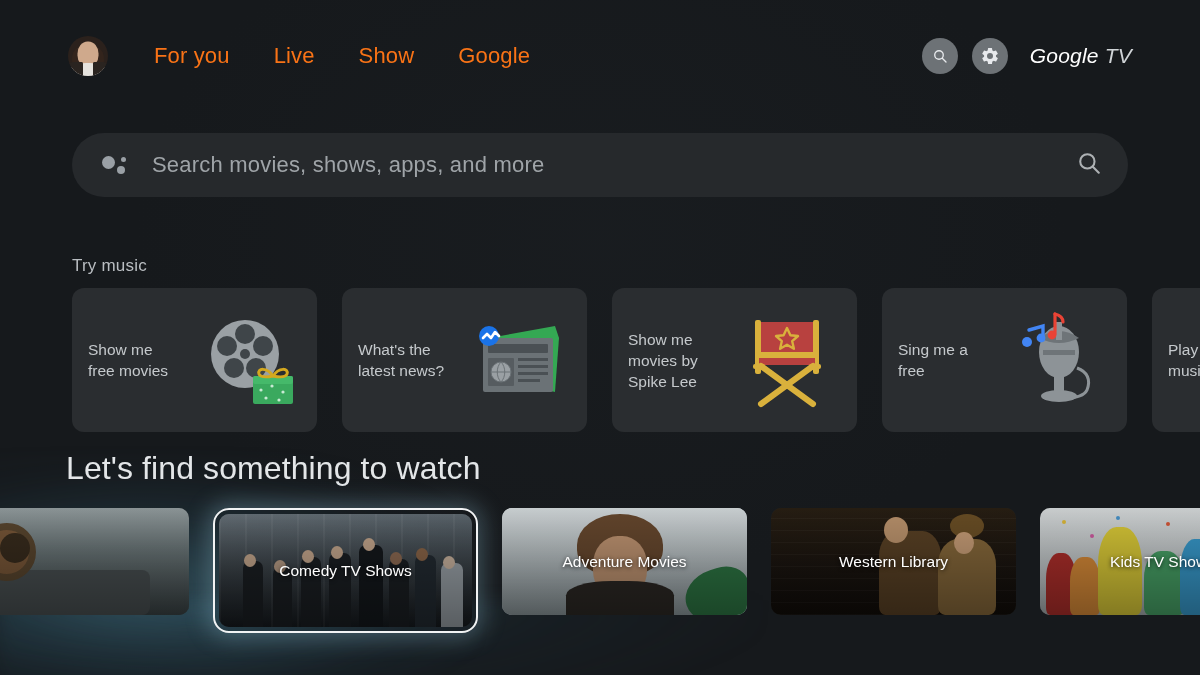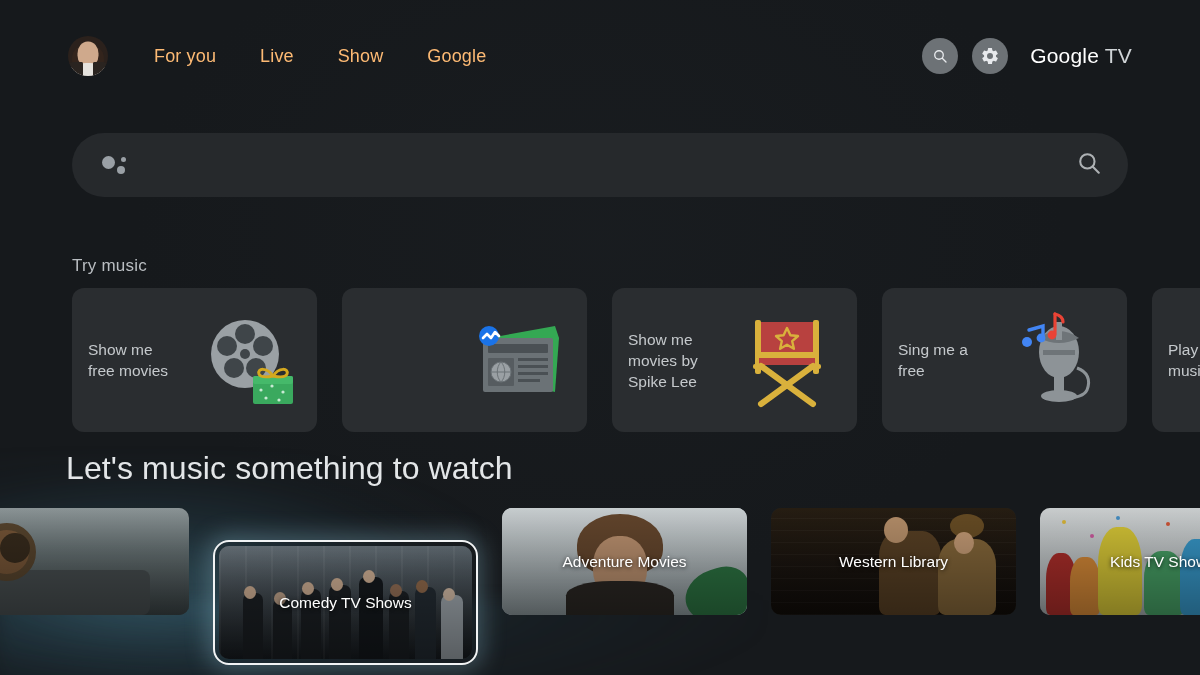--- a/index.html
+++ b/index.html
@@ -129,23 +129,23 @@
     background: #2a2420;
   }
 
   .navlinks {
     display: flex;
     align-items: center;
     gap: 44px;
     margin-left: 46px;
   }
   .navlink {
-    font-size: 18px;
+    font-size: 22px;
     letter-spacing: 0.15px;
-    color: #fdba74;
+    color: #f97316;
     line-height: 1;
     cursor: pointer;
     white-space: nowrap;
   }
 
   .top-right {
     margin-left: auto;
     display: flex;
     align-items: center;
     gap: 14px;
@@ -157,20 +157,21 @@
     display: flex;
     align-items: center;
     justify-content: center;
     cursor: pointer;
   }
   .brand {
     margin-left: 8px;
     font-size: 21px;
     letter-spacing: 0.2px;
     white-space: nowrap;
+    font-style: italic;
   }
   .brand .g { color: #ffffff; }
   .brand .tv { color: #d0d4d7; }
 
   
   .searchbar {
     position: absolute;
     left: 72px; top: 133px;
     width: 1056px; height: 64px;
     background: #26292c;
@@ -296,21 +297,20 @@
     background: linear-gradient(to bottom, rgba(0,0,0,0.10), rgba(0,0,0,0.42));
     z-index: 3;
   }
 
   
   .tile-focus-wrap {
     position: relative;
     flex: 0 0 auto;
     padding: 6px;
     border-radius: 16px;
-    margin-top: 32px;
   }
   .tile-focus-wrap .tile {
     width: 253px; height: 113px;
     border-radius: 10px;
   }
   .focus-ring {
     position: absolute;
     inset: 0;
     border: 2.5px solid #f1f3f4;
     border-radius: 16px;
@@ -407,20 +407,21 @@
 
   </div>
 </div>
 
 <div class="searchbar">
   <div class="assistant-dots">
     <i class="d1"></i>
       <i class="d2"></i>
       <i class="d3"></i>
   </div>
+  <div class="search-placeholder">Search movies, shows, apps, and more</div>
   <div class="search-mag">
     <svg width="26" height="26" viewBox="0 0 24 24">
       <circle cx="10.5" cy="10.5" r="6.6" fill="none" stroke="#cfd3d6" stroke-width="1.9"></circle>
       <line x1="15.3" y1="15.3" x2="21" y2="21" stroke="#cfd3d6" stroke-width="1.9" stroke-linecap="round"></line>
     </svg>
   </div>
 </div>
 
 <div class="section-label">Try music</div>
 
@@ -444,20 +445,22 @@
         <circle cx="68" cy="82" r="1.6" fill="#c8ead4"></circle>
         <circle cx="79" cy="78" r="1.6" fill="#c8ead4"></circle>
         <circle cx="90" cy="84" r="1.6" fill="#c8ead4"></circle>
         <circle cx="73" cy="90" r="1.6" fill="#c8ead4"></circle>
         <circle cx="86" cy="92" r="1.6" fill="#c8ead4"></circle>
       </svg>
     </div>
   </div>
 
   <div class="try-card">
+    <div class="label">What's the
+latest news?</div>
     <div class="art">
       <svg viewBox="0 0 110 104" width="110" height="104">
         <path d="M26 30 L92 18 L96 30 Z" fill="#34a853"></path>
         <path d="M88 28 L96 30 L92 84 L84 82 Z" fill="#34a853"></path>
         <rect x="20" y="30" width="70" height="54" rx="2" fill="#6b7276"></rect>
         <rect x="25" y="36" width="60" height="9" rx="1" fill="#4a5054"></rect>
         <rect x="25" y="50" width="26" height="28" rx="1" fill="#565c60"></rect>
         <circle cx="38" cy="64" r="10" fill="#9aa0a4"></circle>
         <circle cx="38" cy="64" r="10" fill="none" stroke="#6b7276" stroke-width="1"></circle>
         <line x1="28" y1="64" x2="48" y2="64" stroke="#6b7276" stroke-width="1"></line>
@@ -515,21 +518,21 @@
   </div>
 
   <div class="try-card">
     <div class="label">Play
 music</div>
 
   </div>
 
 </div>
 
-<div class="watch-heading">Let's music something to watch</div>
+<div class="watch-heading">Let's find something to watch</div>
 
 <div class="content-row">
 
   <div class="tile">
     <div class="scene sc-robot">
       <div class="body"></div>
       <div class="lens"></div>
       <div class="lens2"></div>
     </div>
     <div class="scrim"></div>

